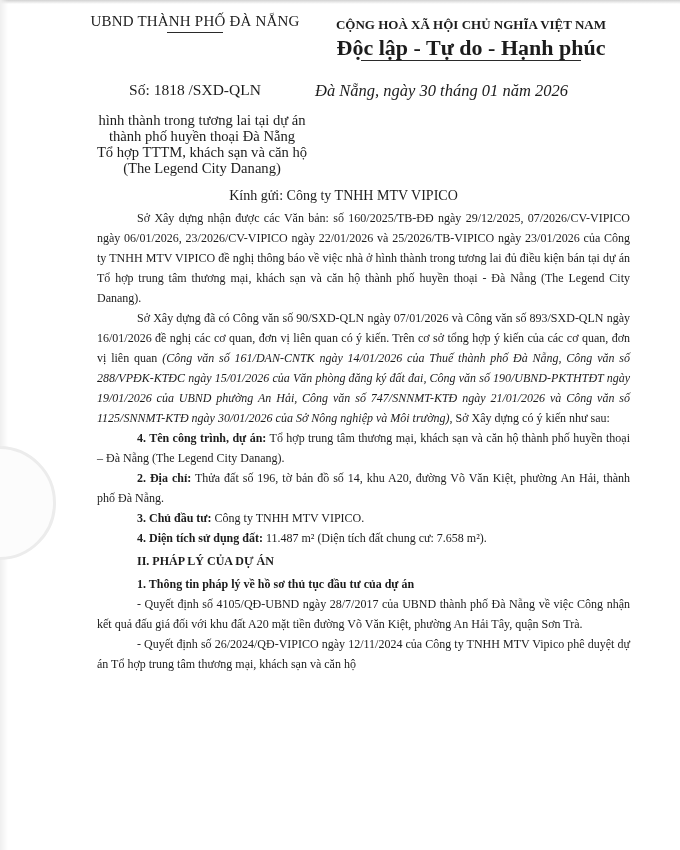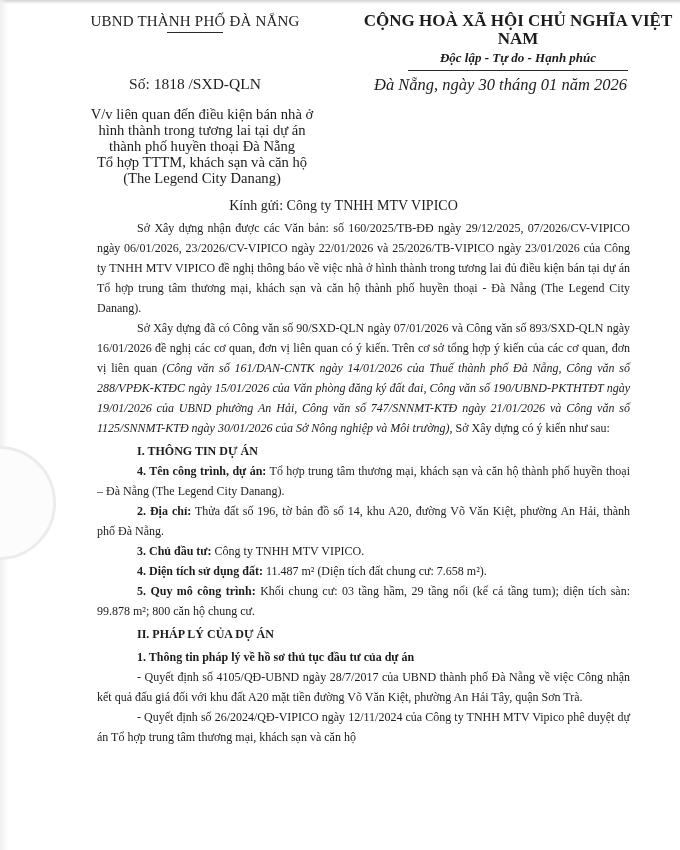--- a/index.html
+++ b/index.html
@@ -16,34 +16,34 @@
 
   
   .edge-top { position:absolute; top:0; left:0; width:680px; height:4px;
     background: linear-gradient(to bottom, #d2d2d2, rgba(255,255,255,0)); }
   .edge-left { position:absolute; top:0; left:0; width:8px; height:850px;
     background: linear-gradient(to right, #efefef, rgba(255,255,255,0)); }
   .artifact-circle { position:absolute; left:-58px; top:446px; width:114px; height:114px;
     border-radius:50%; border:3px solid #ececec; background:#fcfcfc; }
 
   
-  .header-row { display:flex; position:relative; z-index:2;gap:47px; }
+  .header-row { display:flex; position:relative; z-index:2; }
   .hdr-left  { width:240px; margin-left:75px; text-align:center; }
   .hdr-right { width:312px; margin-left:0;  text-align:center; }
   .org-line   { font-size:15px; letter-spacing:.2px; line-height:18px; }
   .dept-line  { font-size:17px; font-weight:bold; line-height:20px; }
-  .nat-title  { font-size:17px; font-weight:bold; line-height:18px; }
-  .nat-motto  { font-size:13px; font-weight:bold; line-height:20px;font-style:italic; }
+  .nat-title  { font-size:13px; font-weight:bold; line-height:26px; }
+  .nat-motto  { font-size:22px; font-weight:bold; line-height:20px; }
   .rule { height:0; border-bottom:1.5px solid #2a2a2a; margin:2px auto 0 auto; }
   .rule-short { width:56px; }
   .rule-long  { width:220px; }
 
-  .meta-row { display:flex; margin-top:4px; position:relative; z-index:2; }
+  .meta-row { display:flex; margin-top:20px; position:relative; z-index:2; }
   .doc-number { width:240px; margin-left:75px; text-align:center; font-size:15.5px; }
-  .place-date { width:312px; text-align:right; font-style:italic; font-size:16.5px; }
+  .place-date { width:312px; text-align:left; font-style:italic; font-size:16.5px; }
 
   .subject { width:248px; margin:11px 0 0 78px; text-align:center;
     font-size:14.6px; line-height:16px; position:relative; z-index:2; }
 
   .salutation { margin:9px 50px 0 97px; padding-right:40px; text-align:center;
     font-size:14px; line-height:21px; position:relative; z-index:2; }
 
   
   .content { margin:2px 50px 0 97px; position:relative; z-index:2; }
   .content p { margin:0; font-size:12px; line-height:20px;
@@ -71,51 +71,47 @@
       <div class="rule rule-long"></div>
     </div>
   </div>
 
   <div class="meta-row">
     <div class="doc-number">Số: 1818 /SXD-QLN</div>
     <div class="place-date">Đà Nẵng, ngày 30 tháng 01 năm 2026</div>
   </div>
 
   <div class="subject">
-    <div>V/v liên quan đến điều kiện bán nhà ở</div>
     <div>hình thành trong tương lai tại dự án</div>
     <div>thành phố huyền thoại Đà Nẵng</div>
     <div>Tổ hợp TTTM, khách sạn và căn hộ</div>
     <div>(The Legend City Danang)</div>
   </div>
 
   <div class="salutation">Kính gửi: Công ty TNHH MTV VIPICO</div>
 
   <div class="content">
     <p>Sở Xây dựng nhận được các Văn bản: số 160/2025/TB-ĐĐ ngày 29/12/2025, 07/2026/CV-VIPICO ngày 06/01/2026, 23/2026/CV-VIPICO ngày 22/01/2026 và 25/2026/TB-VIPICO ngày 23/01/2026 của Công ty TNHH MTV VIPICO đề nghị thông báo về việc nhà ở hình thành trong tương lai đủ điều kiện bán tại dự án Tổ hợp trung tâm thương mại, khách sạn và căn hộ thành phố huyền thoại - Đà Nẵng (The Legend City Danang).</p>
 
     <p><span>Sở Xây dựng đã có Công văn số 90/SXD-QLN ngày 07/01/2026 và Công văn số 893/SXD-QLN ngày 16/01/2026 đề nghị các cơ quan, đơn vị liên quan có ý kiến. Trên cơ sở tổng hợp ý kiến của các cơ quan, đơn vị liên quan</span>
       <i>(Công văn số 161/DAN-CNTK ngày 14/01/2026 của Thuế thành phố Đà Nẵng, Công văn số 288/VPĐK-KTĐC ngày 15/01/2026 của Văn phòng đăng ký đất đai, Công văn số 190/UBND-PKTHTĐT ngày 19/01/2026 của UBND phường An Hải, Công văn số 747/SNNMT-KTĐ ngày 21/01/2026 và Công văn số 1125/SNNMT-KTĐ ngày 30/01/2026 của Sở Nông nghiệp và Môi trường)</i><span>, Sở Xây dựng có ý kiến như sau:</span></p>
 
-    <p class="heading">I. THÔNG TIN DỰ ÁN</p>
 
     <p><b>4. Tên công trình, dự án:</b>
       <span>Tổ hợp trung tâm thương mại, khách sạn và căn hộ thành phố huyền thoại – Đà Nẵng (The Legend City Danang).</span></p>
 
     <p><b>2. Địa chỉ:</b>
       <span>Thửa đất số 196, tờ bản đồ số 14, khu A20, đường Võ Văn Kiệt, phường An Hải, thành phố Đà Nẵng.</span></p>
 
     <p><b>3. Chủ đầu tư:</b>
       <span>Công ty TNHH MTV VIPICO.</span></p>
 
     <p><b>4. Diện tích sử dụng đất:</b>
       <span>11.487 m² (Diện tích đất chung cư: 7.658 m²).</span></p>
 
-    <p><b>5. Quy mô công trình:</b>
-      <span>Khối chung cư: 03 tầng hầm, 29 tầng nổi (kể cả tầng tum); diện tích sàn: 99.878 m²; 800 căn hộ chung cư.</span></p>
 
     <p class="heading">II. PHÁP LÝ CỦA DỰ ÁN</p>
     <p class="heading">1. Thông tin pháp lý về hồ sơ thủ tục đầu tư của dự án</p>
 
     <p>- Quyết định số 4105/QĐ-UBND ngày 28/7/2017 của UBND thành phố Đà Nẵng về việc Công nhận kết quả đấu giá đối với khu đất A20 mặt tiền đường Võ Văn Kiệt, phường An Hải Tây, quận Sơn Trà.</p>
     <p>- Quyết định số 26/2024/QĐ-VIPICO ngày 12/11/2024 của Công ty TNHH MTV Vipico phê duyệt dự án Tổ hợp trung tâm thương mại, khách sạn và căn hộ</p>
   </div>
 </div>
 
 </body></html>

